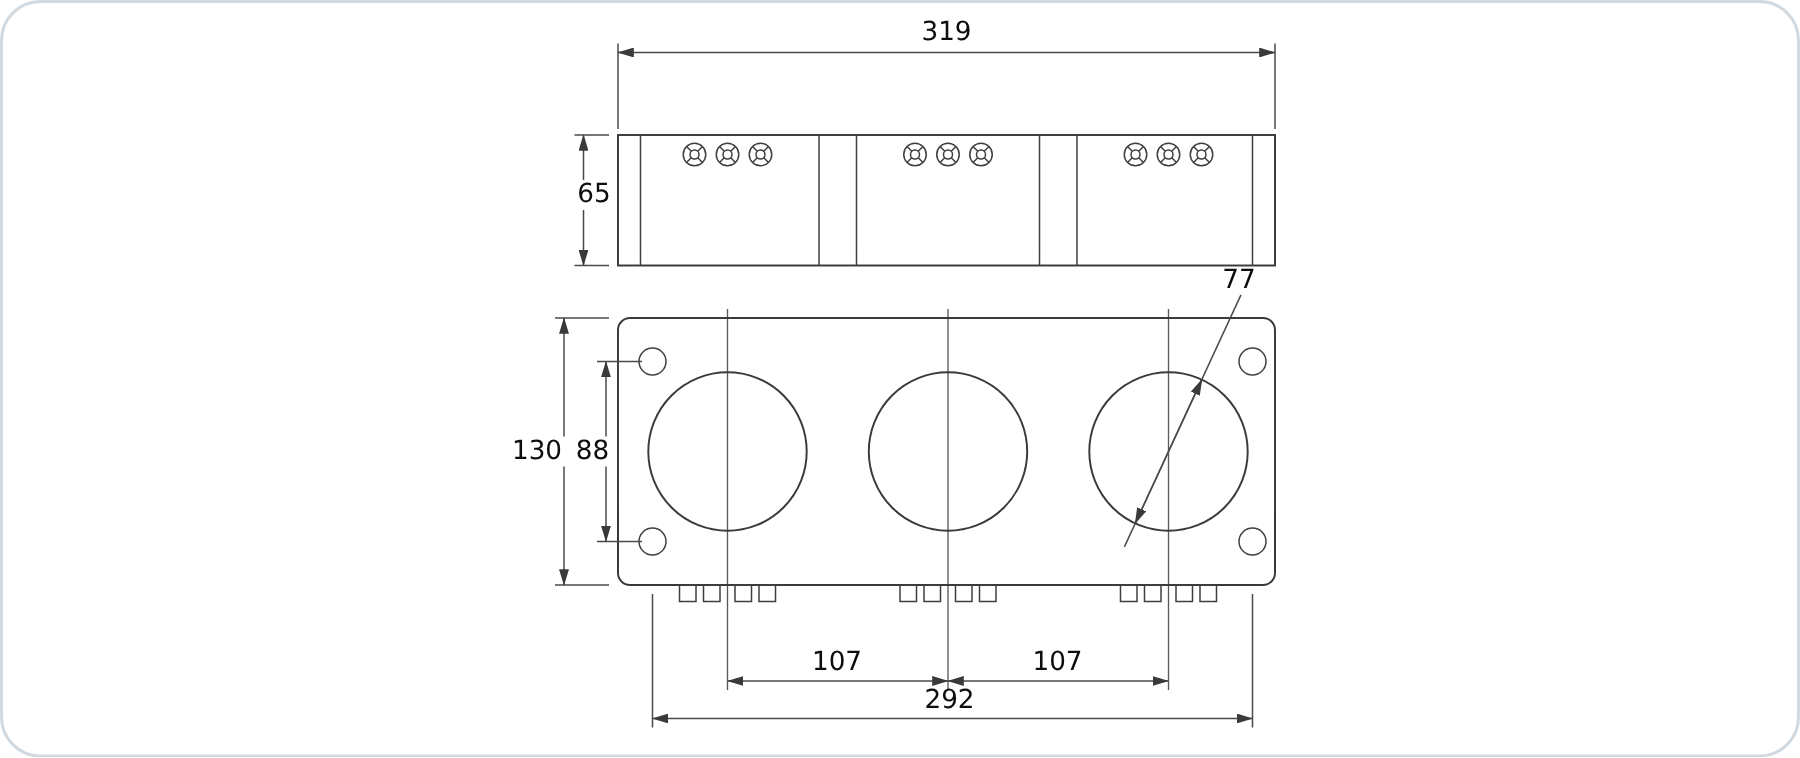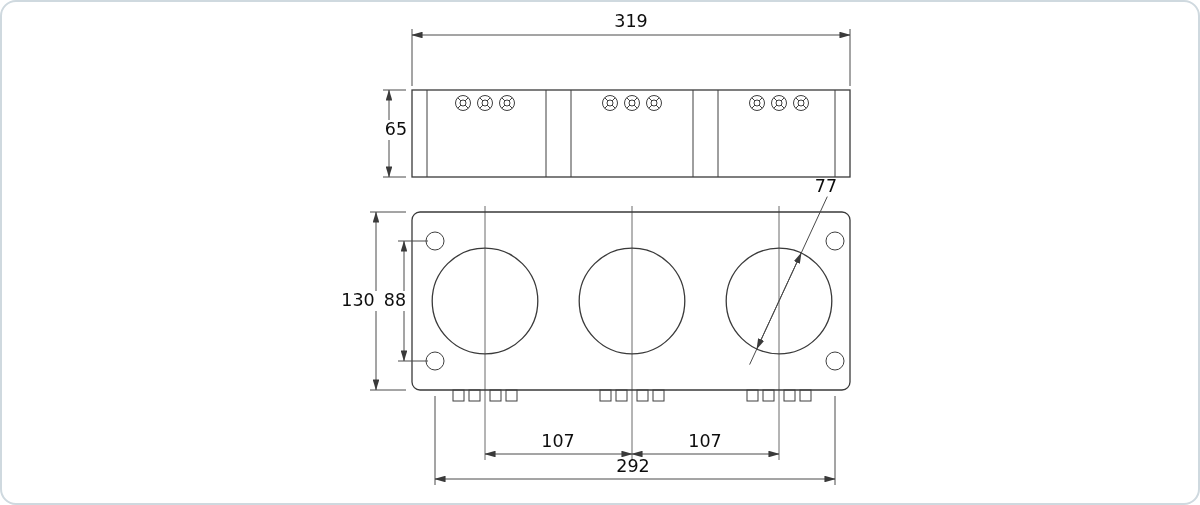--- a/index.html
+++ b/index.html
@@ -2,21 +2,21 @@
 <html><head>
 <meta charset="utf-8">
 <style>
   html,body{margin:0;padding:0;background:#ffffff;}
   body{width:1200px;height:505px;font-family:"DejaVu Sans",sans-serif;}
   .canvas{
     box-sizing:border-box;
     width:1200px;height:505px;
     background:#ffffff;
     border:2px solid #cfd9df;
-    border-radius:16px;
+    border-radius:27px;
     overflow:hidden;
   }
   svg{display:block;}
   .ol{stroke:#3a3a3a;stroke-width:1.3;fill:none;}          
   .tl{stroke:#3f3f3f;stroke-width:1;fill:none;}            
   .dl{stroke:#4a4a4a;stroke-width:1;fill:none;}            
   .xl{stroke:#4a4a4a;stroke-width:1;fill:none;}            
   .cl{stroke:#5a5a5a;stroke-width:0.9;fill:none;}          
   .bg{fill:#ffffff;stroke:none;}
   text.dim{

